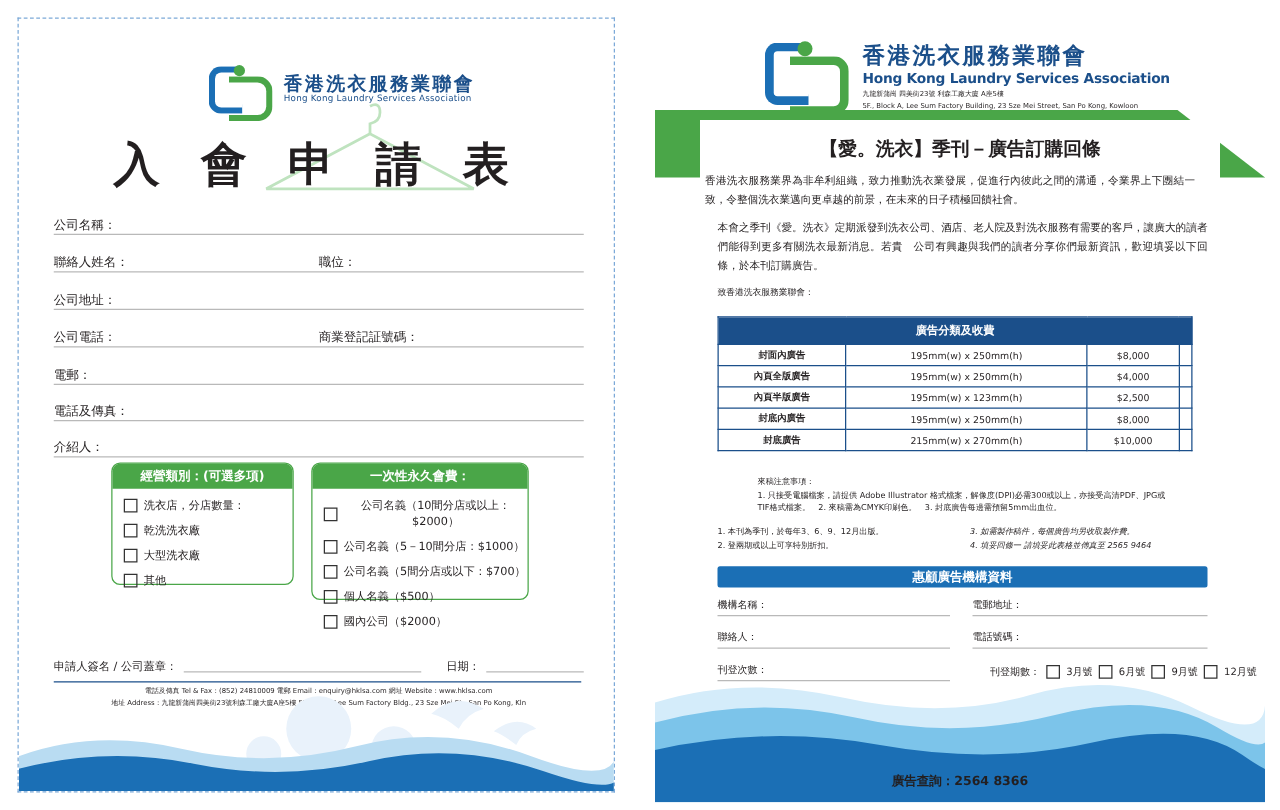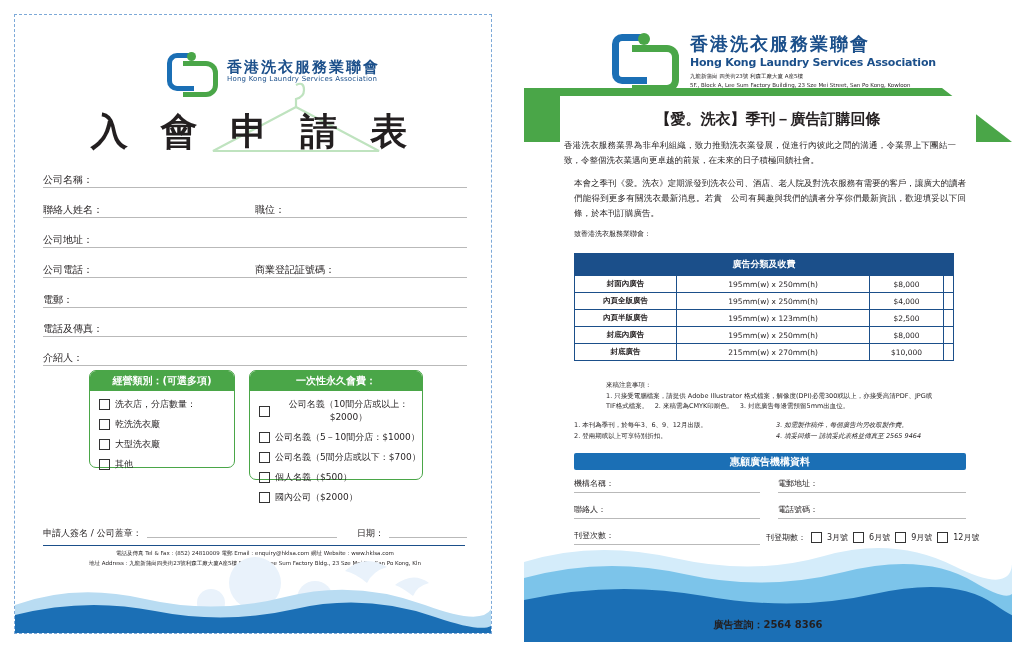--- a/index.html
+++ b/index.html
@@ -306,21 +306,21 @@
     <div class="rrule" style="left:254px;top:482px;width:188px;"></div>
 
     <div class="rfield" style="left:50px;top:494px;">聯絡人：</div>
     <div class="rrule" style="left:50px;top:508px;width:186px;"></div>
     <div class="rfield" style="left:254px;top:494px;">電話號碼：</div>
     <div class="rrule" style="left:254px;top:508px;width:188px;"></div>
 
     <div class="rfield" style="left:50px;top:520px;">刊登次數：</div>
     <div class="rrule" style="left:50px;top:534px;width:186px;"></div>
 
-    <div class="rfield" style="left:242px;top:522px;display:flex;align-items:flex-end;gap:5px;white-space:nowrap;">
+    <div class="rfield" style="left:268px;top:522px;display:flex;align-items:flex-end;gap:5px;white-space:nowrap;">
       <span>刊登期數：</span>
       <span class="chk"></span>
         <span>3月號</span>
       <span class="chk"></span>
         <span>6月號</span>
       <span class="chk"></span>
         <span>9月號</span>
       <span class="chk"></span>
         <span>12月號</span>
     </div>

